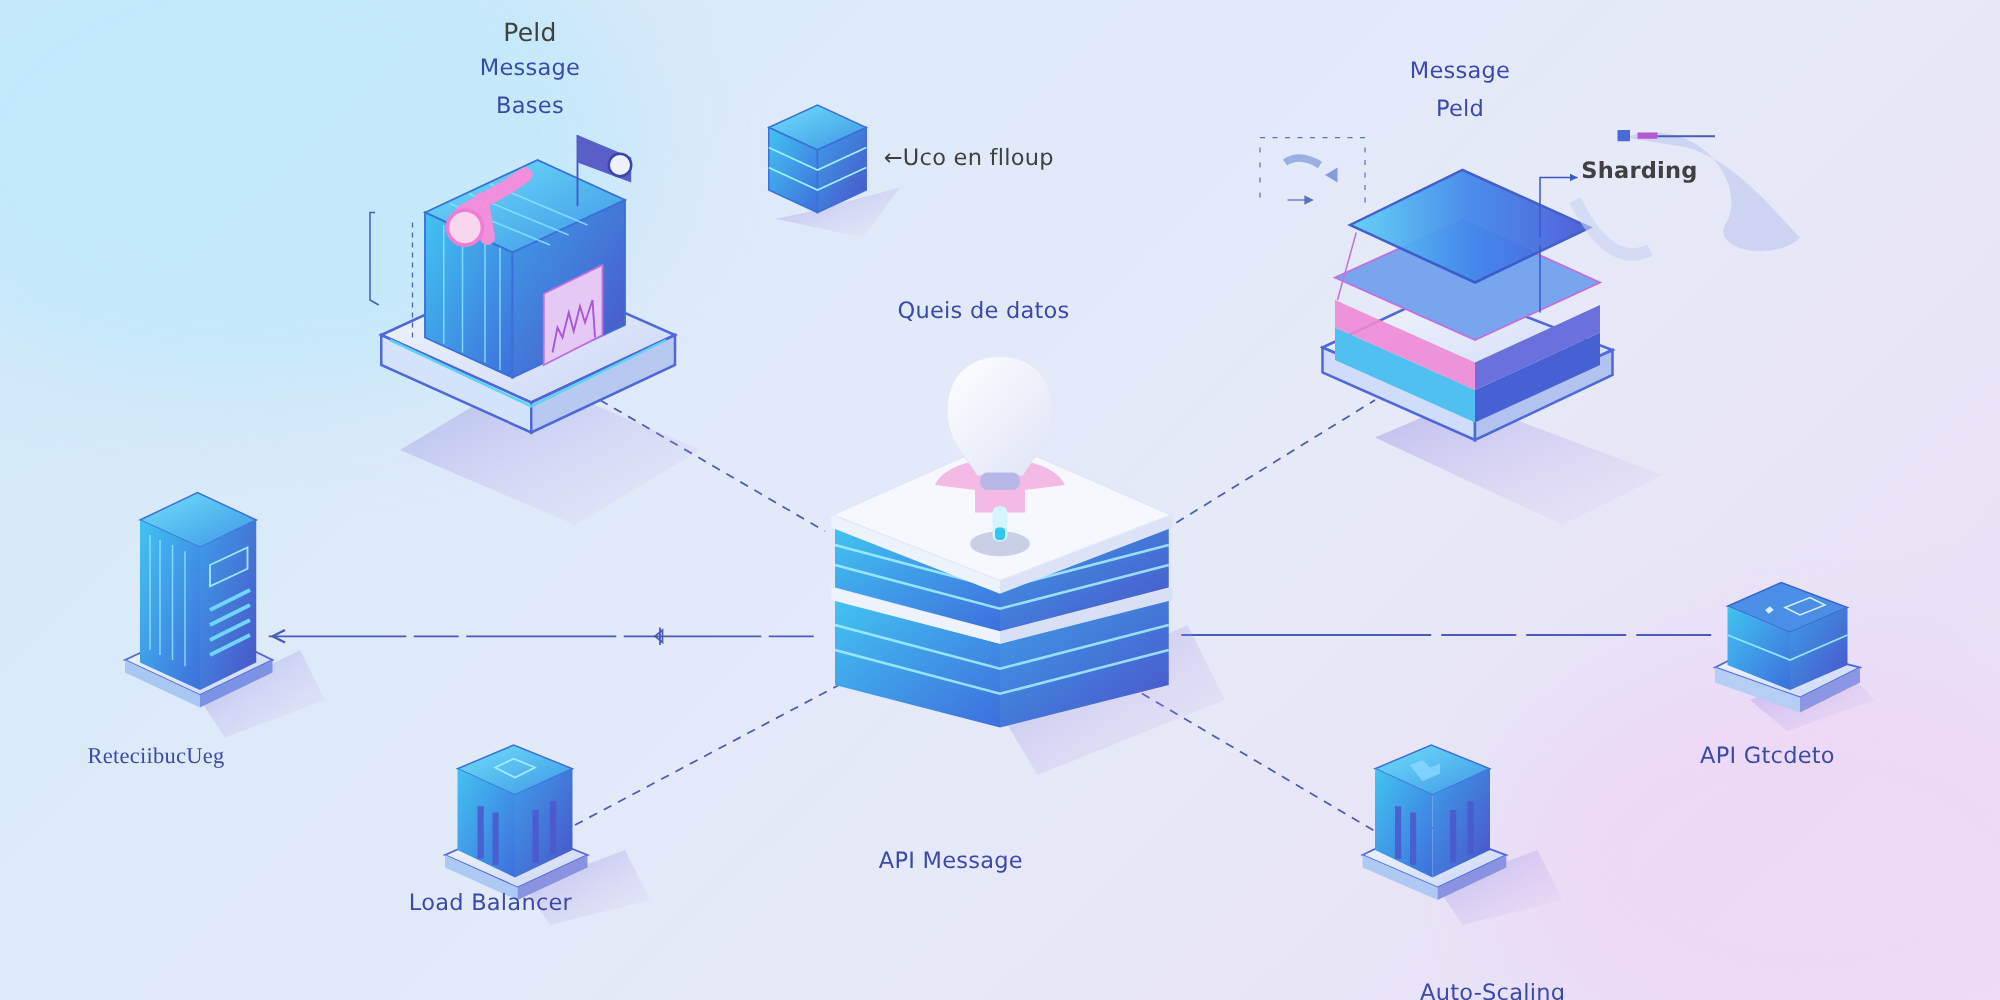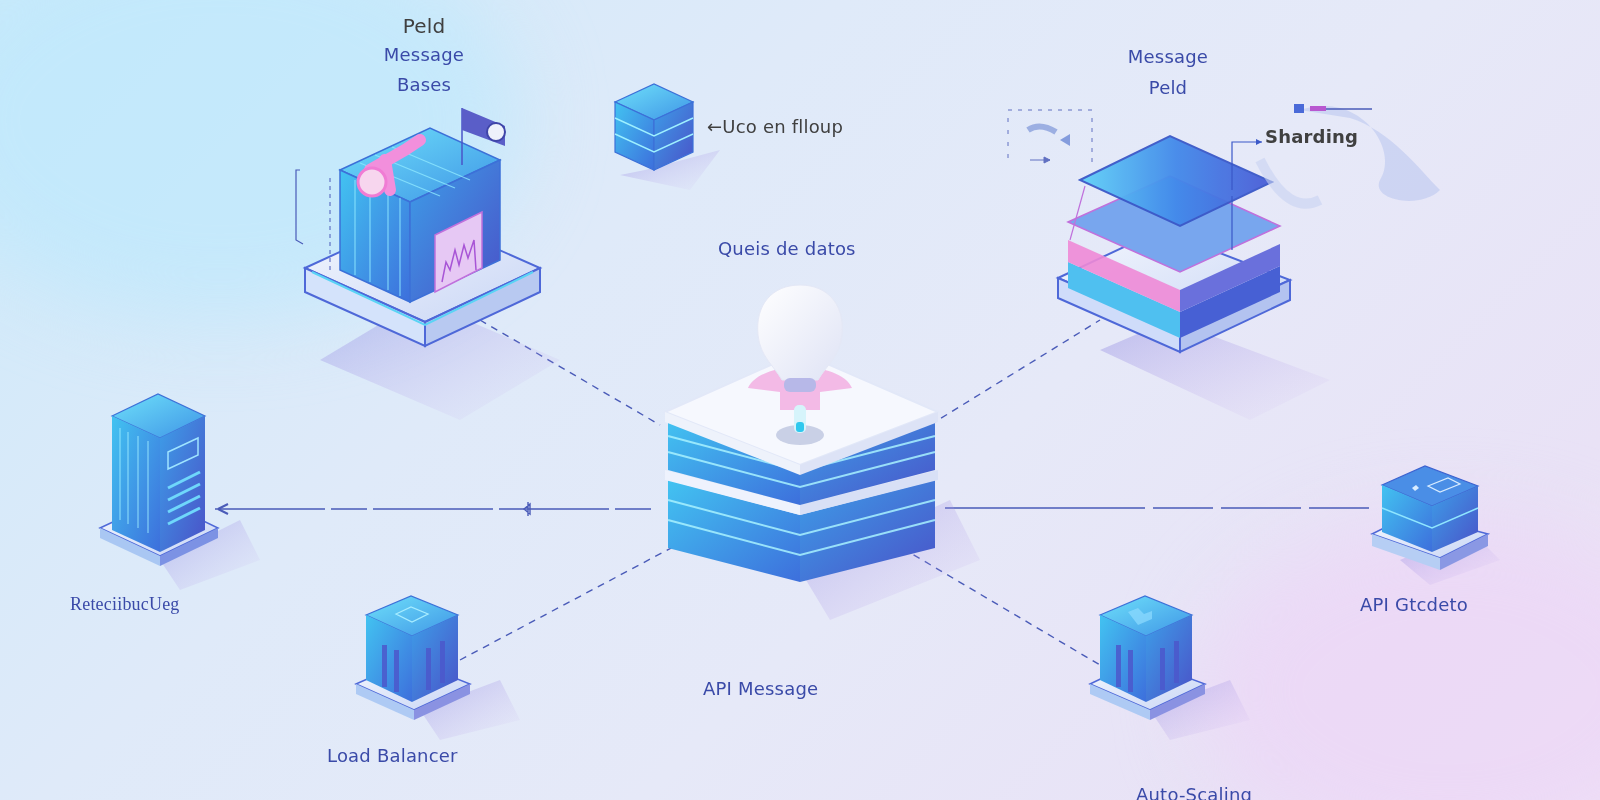--- a/index.html
+++ b/index.html
@@ -267,15 +267,15 @@
 
 <div class="label" style="left:1088px;top:46px;width:160px;">Message</div>
 <div class="label" style="left:1088px;top:77px;width:160px;">Peld</div>
 <div class="label faint" style="left:1265px;top:126px;font-weight:bold;">Sharding</div>
 
 <div class="label" style="left:718px;top:238px;">Queis de datos</div>
 
 <div class="label" style="left:70px;top:594px;font-family:Liberation Serif, serif;">ReteciibucUeg</div>
 <div class="label" style="left:1360px;top:594px;">API Gtcdeto</div>
 
-<div class="label" style="left:327px;top:745px;">Load Balancer</div>
+<div class="label" style="left:327px;top:712px;">Load Balancer</div>
 <div class="label" style="left:703px;top:678px;">API Message</div>
 <div class="label" style="left:1136px;top:748px;margin-top:36px;">Auto-Scaling</div>
 
 </body></html>

